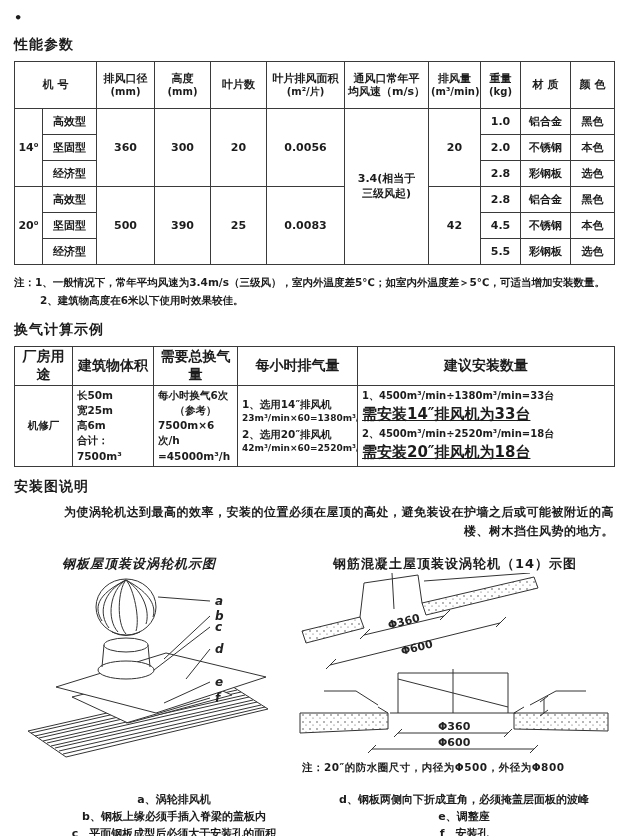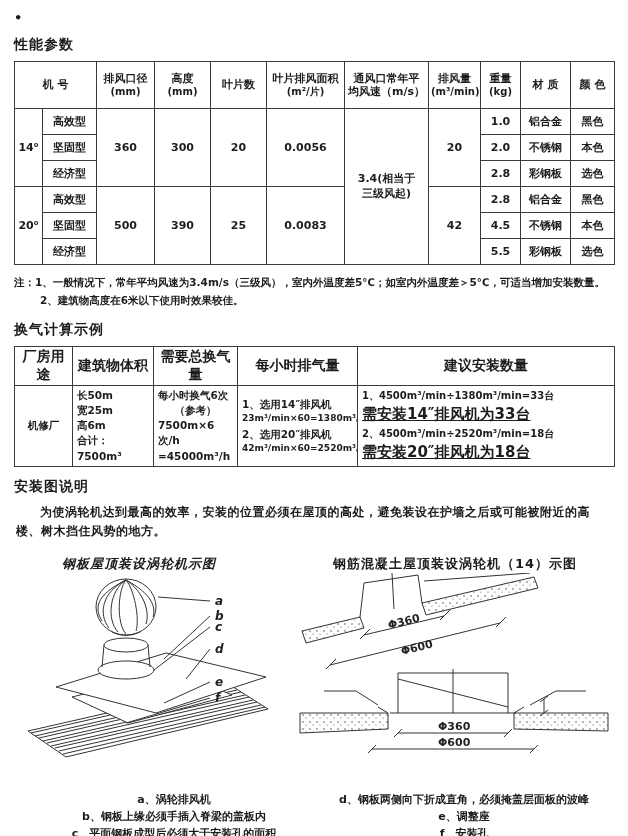--- a/index.html
+++ b/index.html
@@ -21,21 +21,21 @@
   .notes{font-size:10.5px;font-weight:bold;margin:8px 0 0 0;line-height:1.75;}
   .notes .n2{padding-left:26px;}
   .exch th{font-size:14px;height:26px;}
   .exch td{font-size:10.5px;vertical-align:middle;}
   .cell-lines{text-align:left;padding:2px 4px;line-height:1.45;}
   .cell-lines .c{text-align:center;}
   .exch .hourly div{font-size:9px;white-space:nowrap;line-height:1.55;}
   .exch .hourly div.cn{font-size:10.5px;}
   .exch .sugg div{font-size:10px;white-space:nowrap;line-height:1.5;}
   .exch .sugg div.cn{font-size:15px;text-decoration:underline;}
-  .para{font-size:12px;font-weight:bold;line-height:1.6;text-indent:2em;margin:4px 2px 0 2px;letter-spacing:0.5px;}
+  .para{font-size:12px;font-weight:bold;line-height:1.6;text-indent:2em;margin:4px 2px 0 2px;letter-spacing:0.5px;text-align:right;}
   .diagrams{display:flex;margin-top:14px;}
   .diag-left{width:280px;font-style:italic;}
   .diag-right{width:322px;}
   .diag-title{font-size:13px;font-weight:bold;text-align:center;letter-spacing:1px;}
   .diag-left .diag-title{padding-right:30px;}
   svg{display:block;}
   svg text{font-family:"DejaVu Sans",sans-serif;}
   .svg-note{font-size:10.5px;font-weight:bold;margin:2px 0 0 8px;letter-spacing:0.5px;}
   .legend{display:flex;margin-top:6px;font-size:11px;font-weight:bold;}
   .legend ul{list-style:none;margin:0;padding:0;line-height:1.55;text-align:center;}
@@ -329,20 +329,21 @@
           <line x1="74" y1="180" x2="82" y2="172"></line>
           <line x1="236" y1="180" x2="244" y2="172"></line>
         </g>
         <g font-size="11" font-weight="bold" fill="#222">
           <text x="95" y="56" transform="rotate(-14 95 56)">Φ360</text>
           <text x="108" y="82" transform="rotate(-14 108 82)">Φ600</text>
           <text x="144" y="157">Φ360</text>
           <text x="144" y="173">Φ600</text>
         </g>
       </svg>
+      <div class="svg-note">注：20″的防水圈尺寸，内径为Φ500，外径为Φ800</div>
     </div>
   </div>
 
   <div class="legend">
     <ul class="col1">
       <li>a、涡轮排风机</li>
       <li>b、钢板上缘必须手插入脊梁的盖板内</li>
       <li>c、平面钢板成型后必须大于安装孔的面积</li>
     </ul>
     <ul class="col2">

